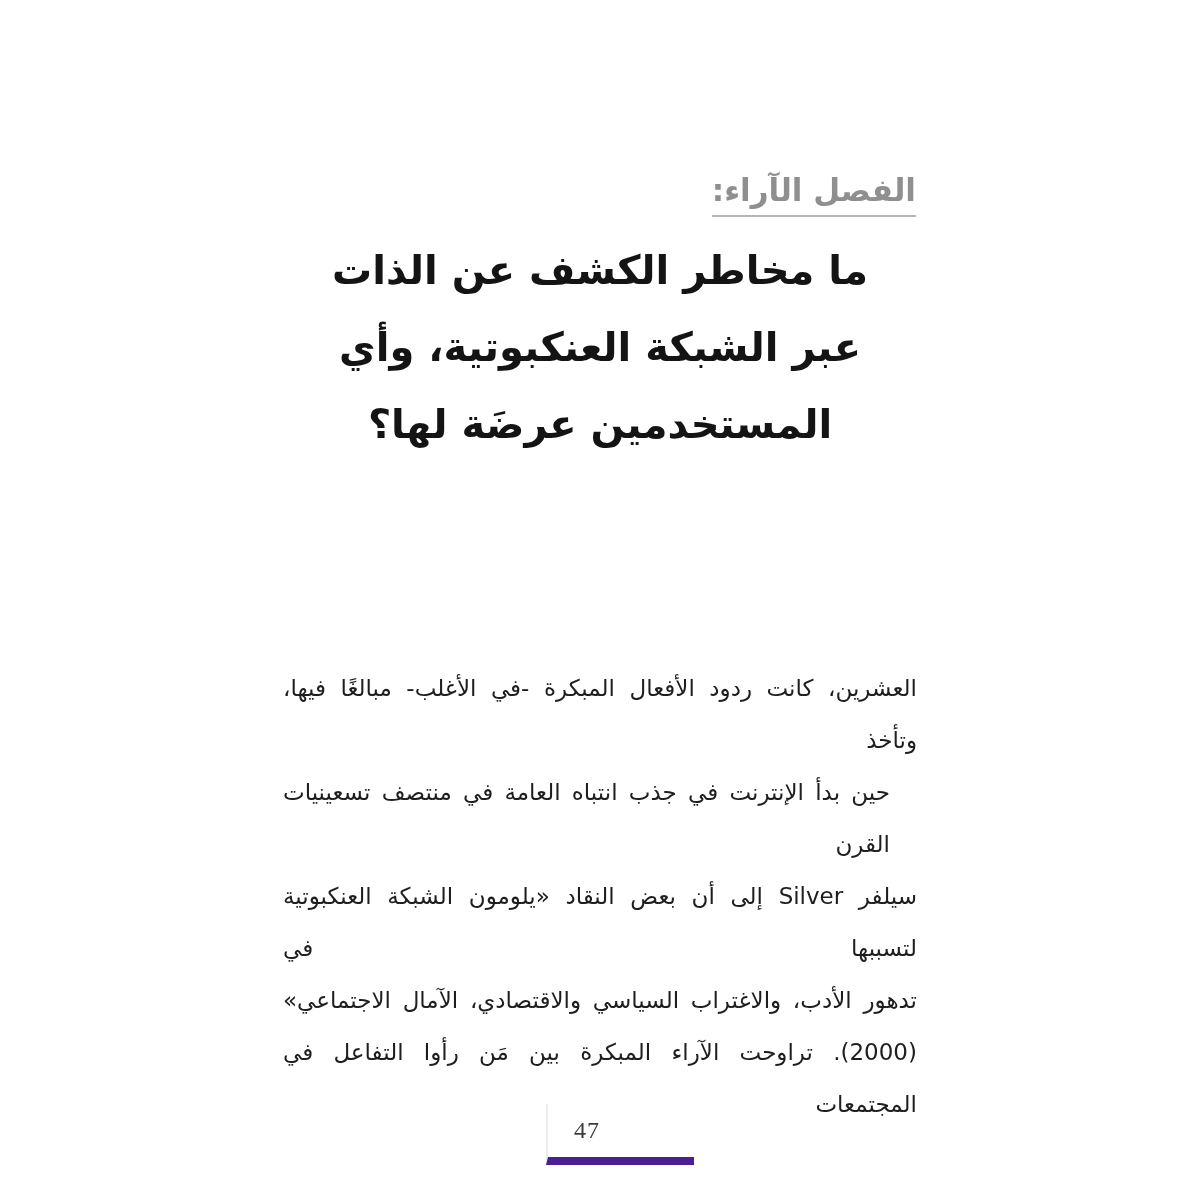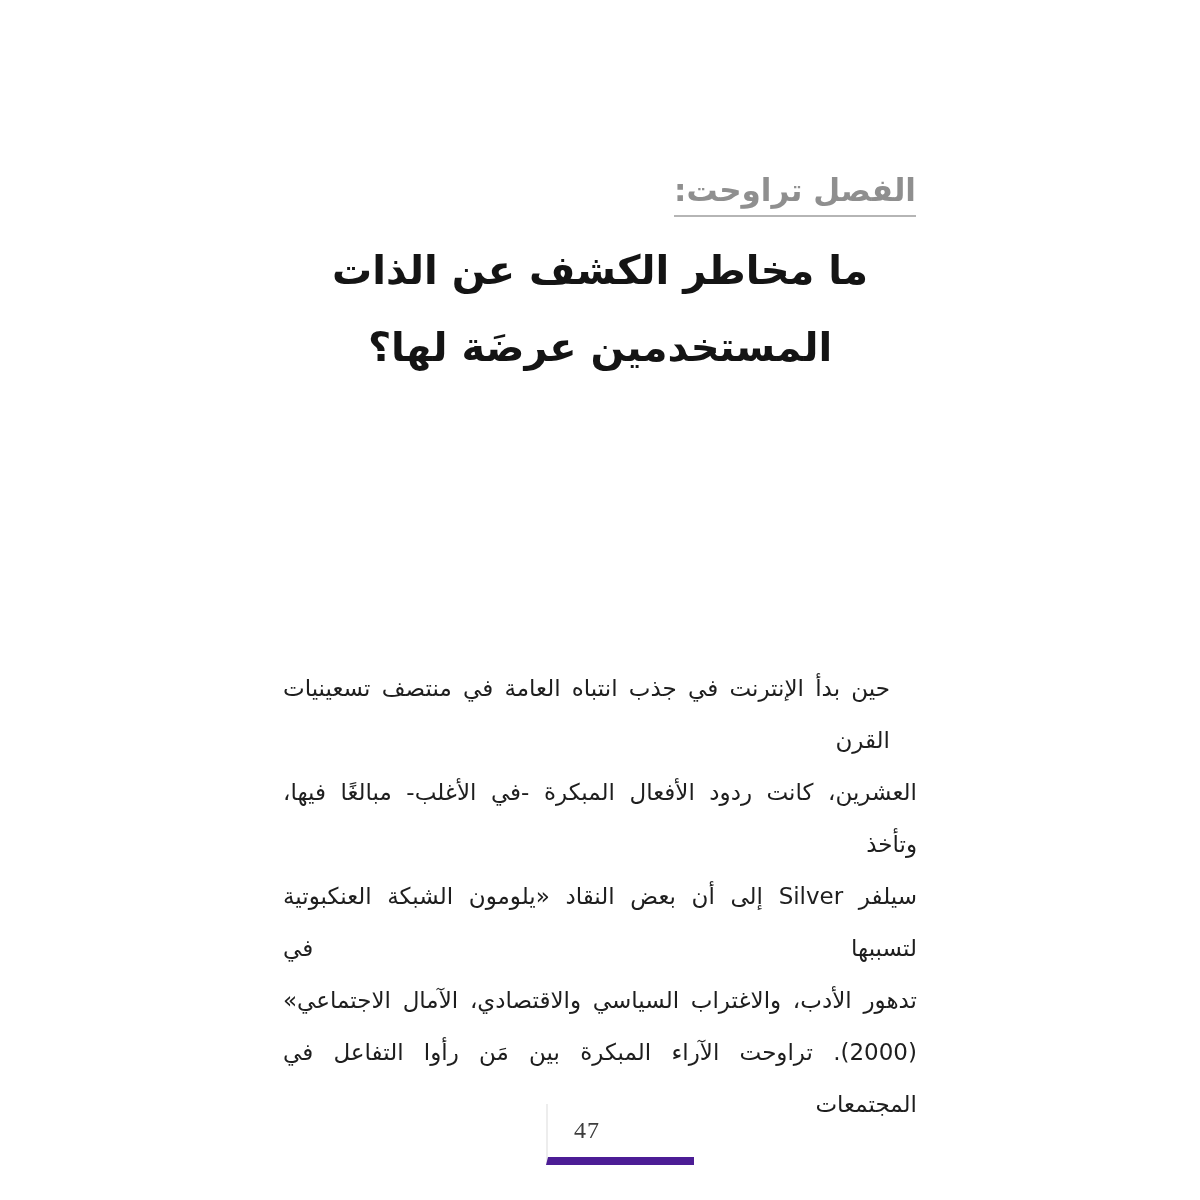--- a/index.html
+++ b/index.html
@@ -80,33 +80,34 @@
     color:#3d3d3d;
     letter-spacing:1px;
   }
 </style>
 </head>
 <body>
 
 <div class="page">
 
   <div class="chapter-label-wrap">
-    <span class="chapter-label">الفصل تراوحت:</span>
+    <span class="chapter-label">الفصل الآراء:</span>
   </div>
 
   <div class="title">
       <div class="title-line">ما مخاطر الكشف عن الذات</div>
+      <div class="title-line">عبر الشبكة العنكبوتية، وأي</div>
       <div class="title-line">المستخدمين عرضَة لها؟</div>
     </div>
 
 
   <div class="body-text">
     <div>
+        <div class="body-line">العشرين، كانت ردود الأفعال المبكرة -في الأغلب- مبالغًا فيها، وتأخذ</div>
         <div class="body-line indented">حين بدأ الإنترنت في جذب انتباه العامة في منتصف تسعينيات القرن</div>
-        <div class="body-line">العشرين، كانت ردود الأفعال المبكرة -في الأغلب- مبالغًا فيها، وتأخذ</div>
         <div class="body-line">سيلفر Silver إلى أن بعض النقاد «يلومون الشبكة العنكبوتية لتسببها في</div>
         <div class="body-line">تدهور الأدب، والاغتراب السياسي والاقتصادي، الآمال الاجتماعي»</div>
         <div class="body-line">(2000). تراوحت الآراء المبكرة بين مَن رأوا التفاعل في المجتمعات</div>
       </div>
 
   </div>
 
   <div class="pagenum-box">
     <span class="pagenum">47</span>
   </div>

